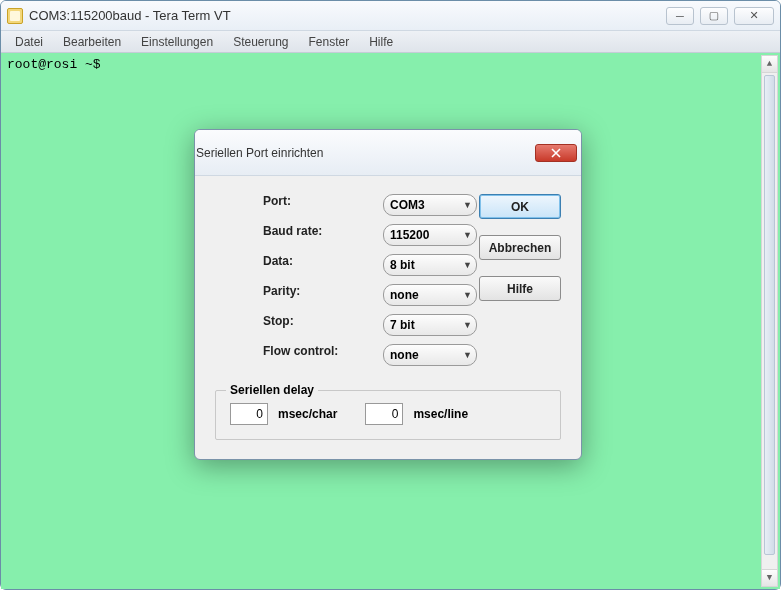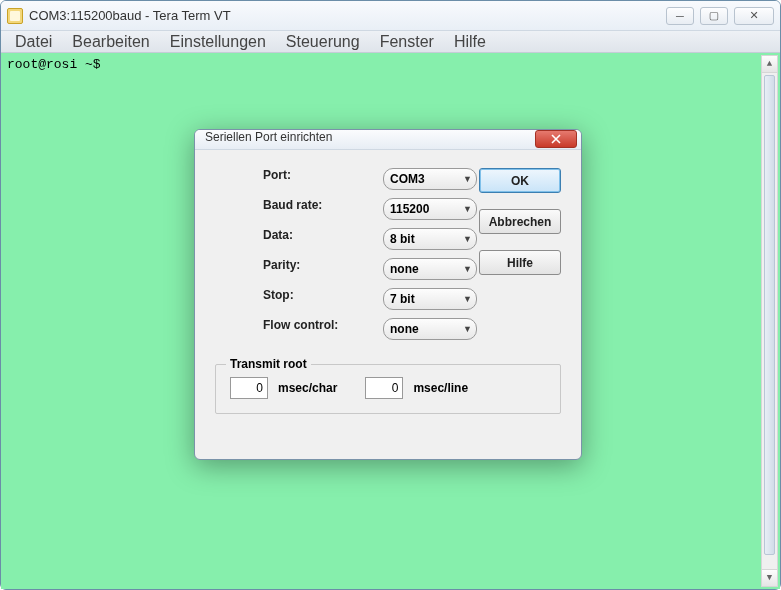--- a/index.html
+++ b/index.html
@@ -60,21 +60,21 @@
 }
 .win-btn.close { width: 40px; }
 
 .menubar {
   height: 22px;
   background: linear-gradient(#eef1f5,#dfe4eb);
   border-bottom: 1px solid #c4ccd7;
   display: flex;
   align-items: center;
   padding: 0 4px;
-  font-size: 16px;
+  font-size: 12px;
   color: #444;
 }
 .menubar .menu-item { padding: 2px 10px; cursor: default; }
 
 .terminal {
   flex: 1;
   position: relative;
   background: #86efac;
   padding: 4px 6px;
   font-family: "Courier New", monospace;
@@ -100,26 +100,26 @@
   position: absolute;
   left: 193px; top: 128px;
   width: 388px; height: 331px;
   border: 1px solid #7a93a9;
   border-radius: 6px;
   background: #f0f0f0;
   box-shadow: 0 6px 28px rgba(0,0,0,0.35);
   display: flex; flex-direction: column;
 }
 .dialog-titlebar {
-  height: 20px;
+  height: 46px;
   background: linear-gradient(#fbfcfe,#e7edf4);
   border-bottom: 1px solid #cfd8e2;
   border-radius: 5px 5px 0 0;
-  display: flex; 
-  padding: 0 4px 0 10px;
+  display: flex; align-items: center;
+  padding: 0 4px 0 1px;
 }
 .dialog-title { font-size: 12px; color: #333; flex: 1; }
 .dlg-close {
   width: 42px; height: 18px;
   background: linear-gradient(#e67a6f,#c83a2a);
   border: 1px solid #a33124;
   border-radius: 3px;
   display: flex; align-items: center; justify-content: center;
   cursor: default;
 }
@@ -282,21 +282,21 @@
 
       </div>
 
       <div class="btn-col">
         <div class="btn primary">OK</div>
         <div class="btn">Abbrechen</div>
         <div class="btn">Hilfe</div>
       </div>
 
       <div class="transmit-box">
-        <div class="legend">Transmit root</div>
+        <div class="legend">Seriellen delay</div>
         <div class="transmit-row">
           <input class="num-input" value="0" style="">
           <span class="unit">msec/char</span>
           <input class="num-input" value="0" style="">
           <span class="unit">msec/line</span>
         </div>
       </div>
 
     </div>
   </div>

